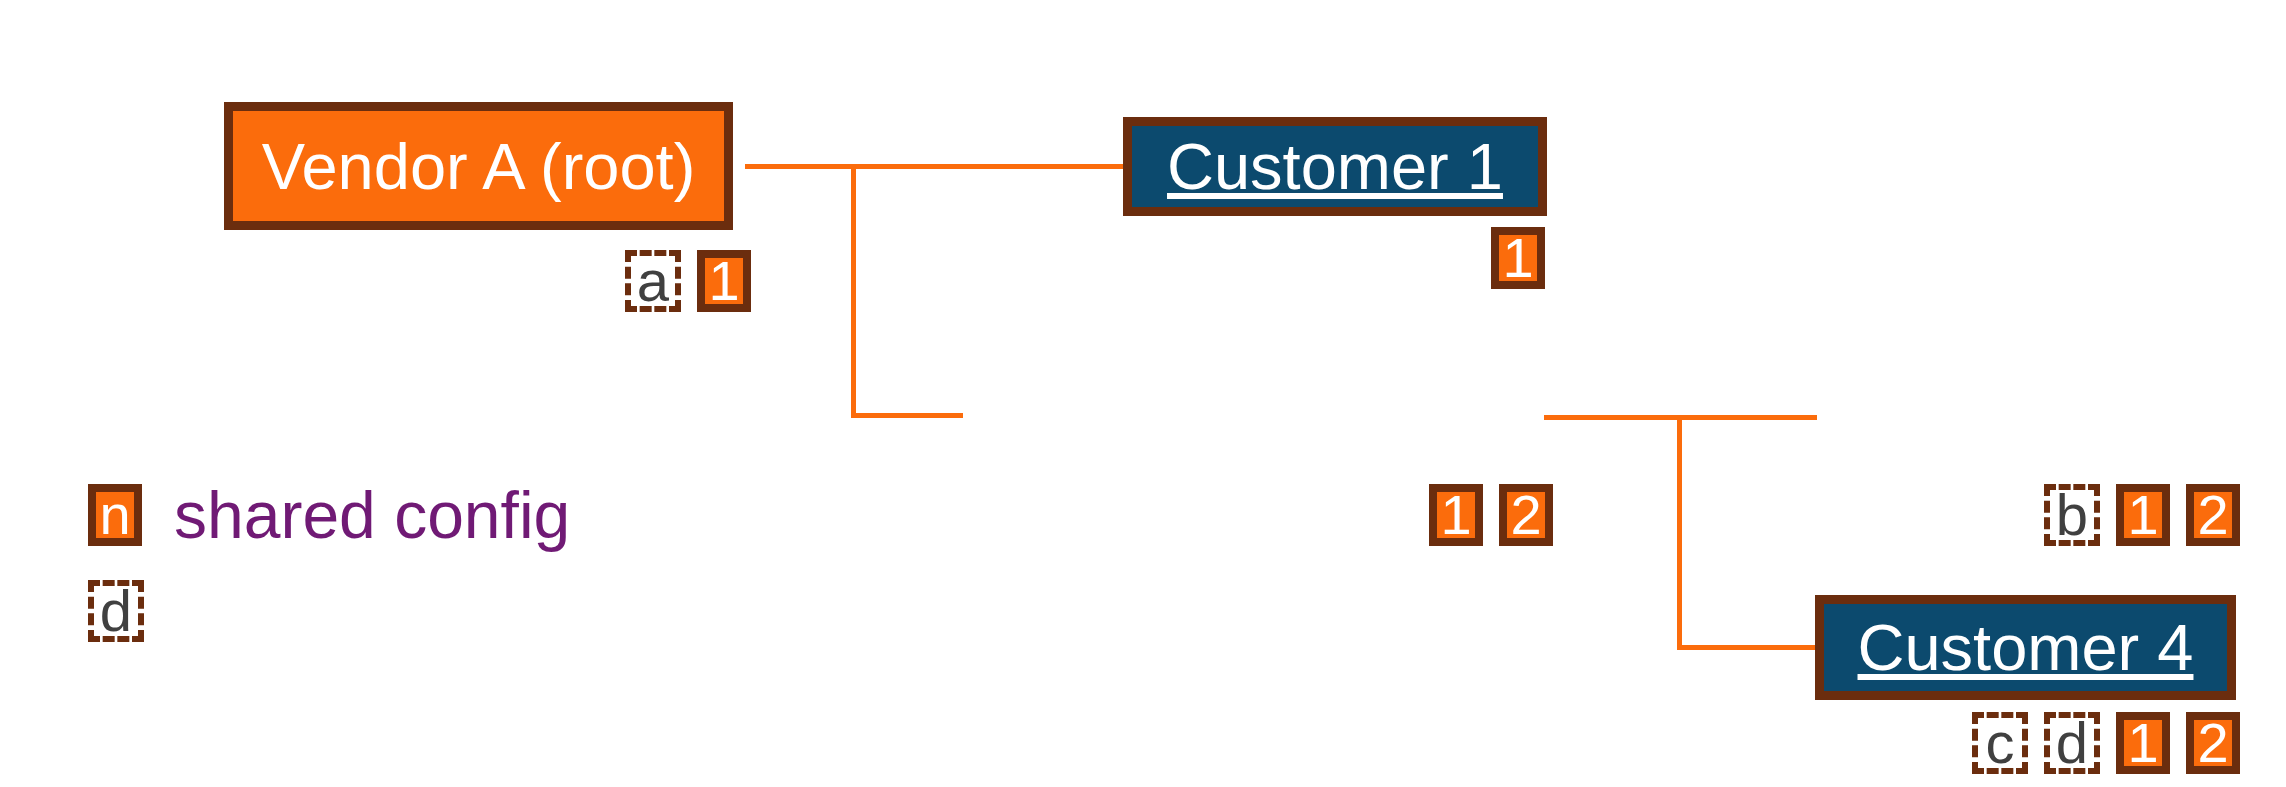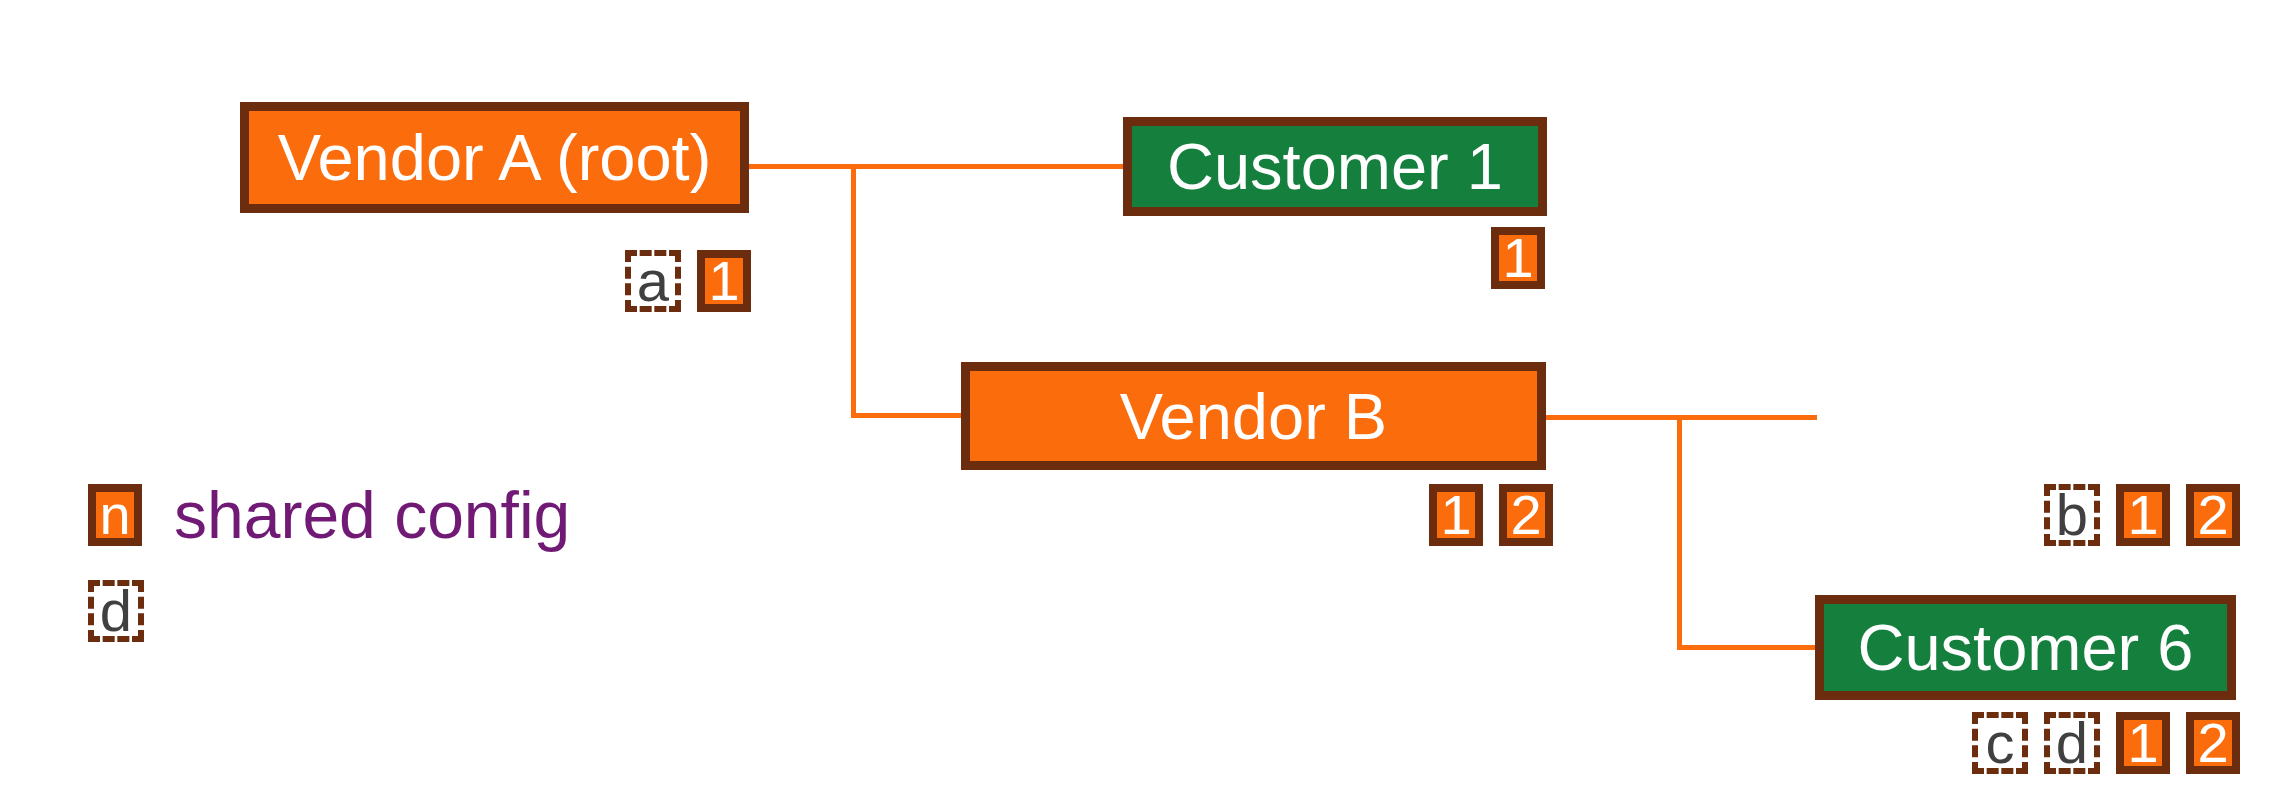--- a/index.html
+++ b/index.html
@@ -27,21 +27,21 @@
     border: 9px solid #6B2D0E;
     display: flex;
     align-items: center;
     justify-content: center;
     color: #ffffff;
     font-size: 65px;
     line-height: 1;
     white-space: nowrap;
   }
   .node.vendor   { background: #FB6C0C; }
-  .node.customer { background: #15803d; }
+  .node.customer { background: #0c4a6e; text-decoration: underline; }
 
   
   .badges {
     position: absolute;
     display: flex;
     align-items: flex-end;
     gap: 16px;
   }
   .badge {
     box-sizing: content-box;
@@ -86,35 +86,32 @@
 
 <div class="canvas">
 
   <div class="conn" style="left:745px;  top:164px; width:380px; height:5px;"></div>
   <div class="conn" style="left:851px;  top:164px; width:5px;   height:254px;"></div>
   <div class="conn" style="left:851px;  top:413px; width:112px; height:5px;"></div>
   <div class="conn" style="left:1544px; top:415px; width:273px; height:5px;"></div>
   <div class="conn" style="left:1677px; top:415px; width:5px;   height:232px;"></div>
   <div class="conn" style="left:1677px; top:645px; width:140px; height:5px;"></div>
 
-  <div class="node vendor" style="left:240px; top:102px; width:509px; height:111px;">
+  <div class="node vendor" style="left:224px; top:102px; width:509px; height:128px;">
     <span>Vendor A (root)</span>
   </div>
 
   <div class="node customer" style="left:1123px; top:117px; width:424px; height:99px;">
     <span>Customer 1</span>
   </div>
 
-  <div class="node vendor" style="left:961px; top:362px; width:585px; height:108px;">
-    <span>Vendor B</span>
-  </div>
 
 
   <div class="node customer" style="left:1815px; top:595px; width:421px; height:105px;">
-    <span>Customer 6</span>
+    <span>Customer 4</span>
   </div>
 
   <div class="badges" style="top:250px; right:1535px;">
     <span class="badge dotted">a</span>
     <span class="badge solid">1</span>
   </div>
 
   <div class="badges" style="top:227px; right:741px;">
     <span class="badge solid">1</span>
   </div>

